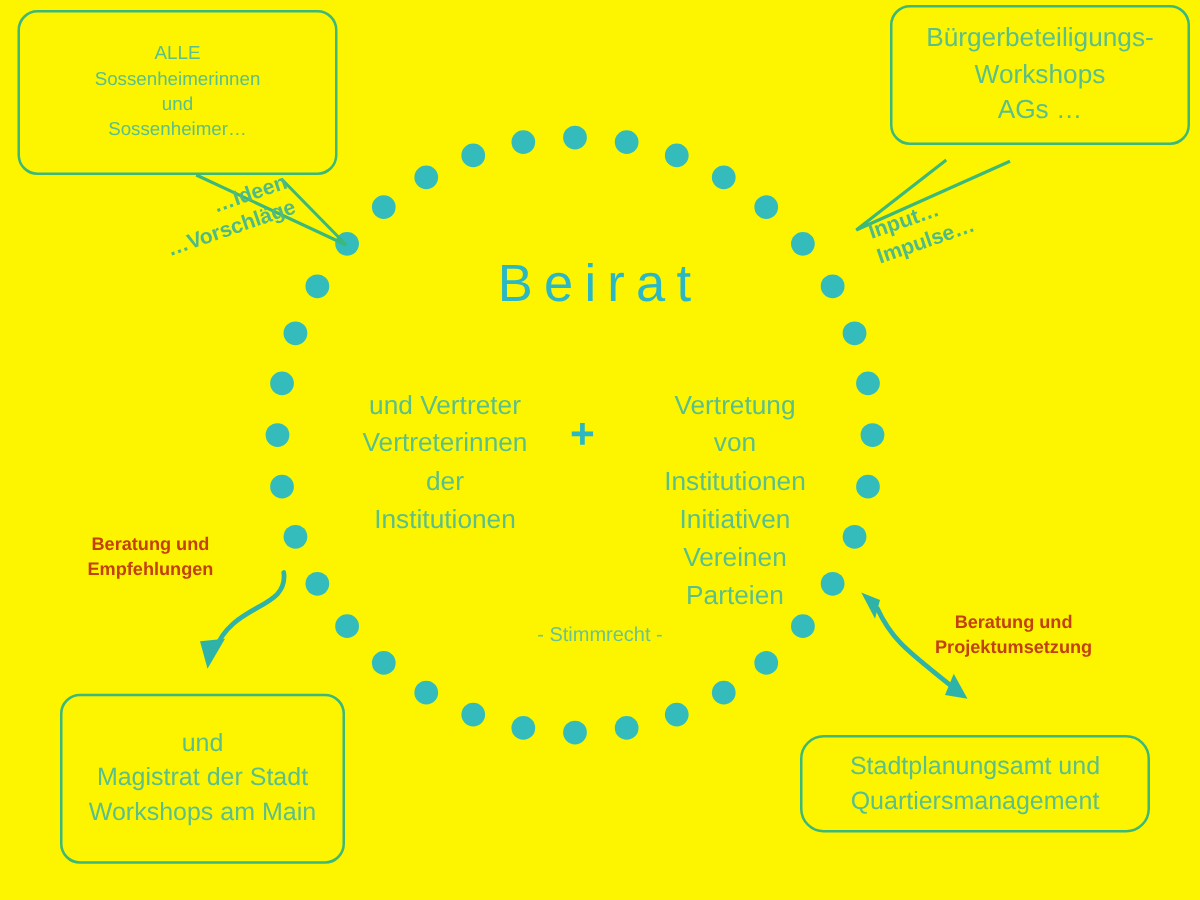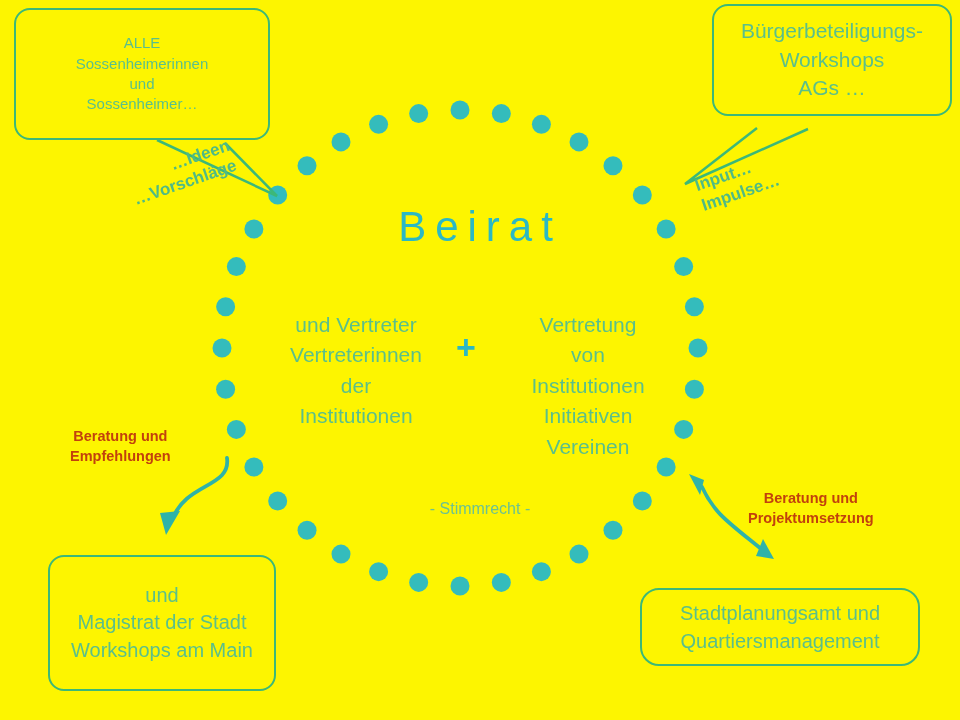--- a/index.html
+++ b/index.html
@@ -241,20 +241,21 @@
     <div>der</div>
     <div>Institutionen</div>
   </div>
 
   <div id="col-right" class="center-col">
     <div>Vertretung</div>
     <div>von</div>
     <div>Institutionen</div>
     <div>Initiativen</div>
     <div>Vereinen</div>
+    <div>Parteien</div>
   </div>
 
   <div id="stimmrecht">- Stimmrecht -</div>
 
   <div id="box-alle" class="callout">
     <span class="line">ALLE</span>
     <span class="line">Sossenheimerinnen</span>
     <span class="line">und</span>
     <span class="line">Sossenheimer…</span>
   </div>

